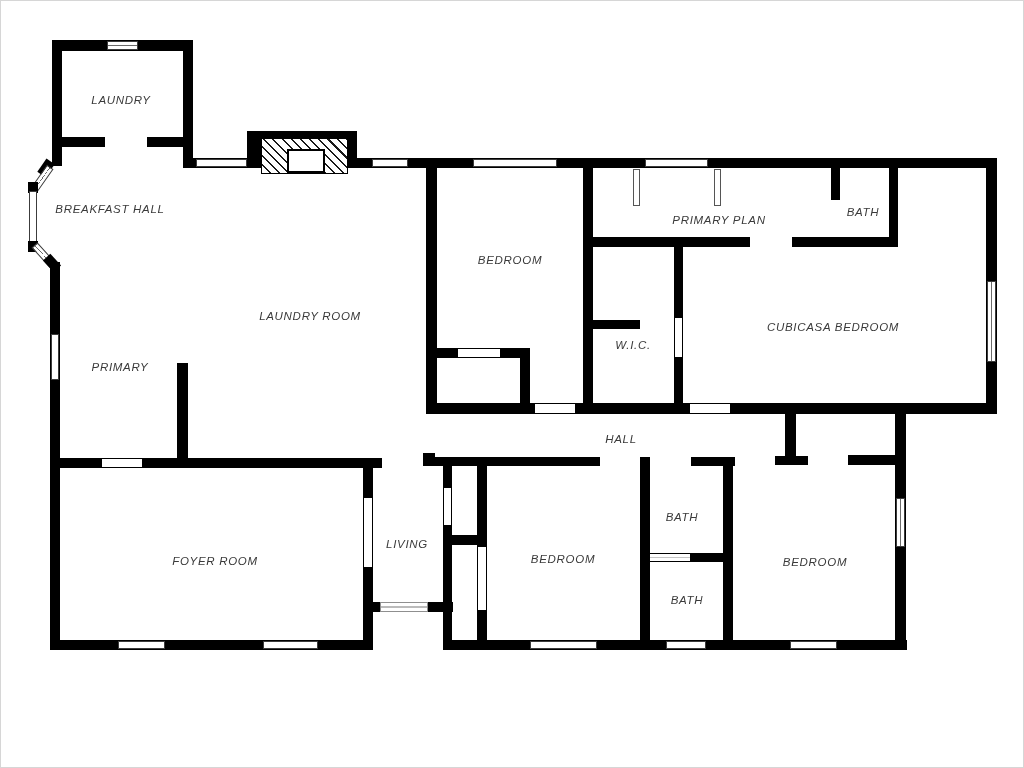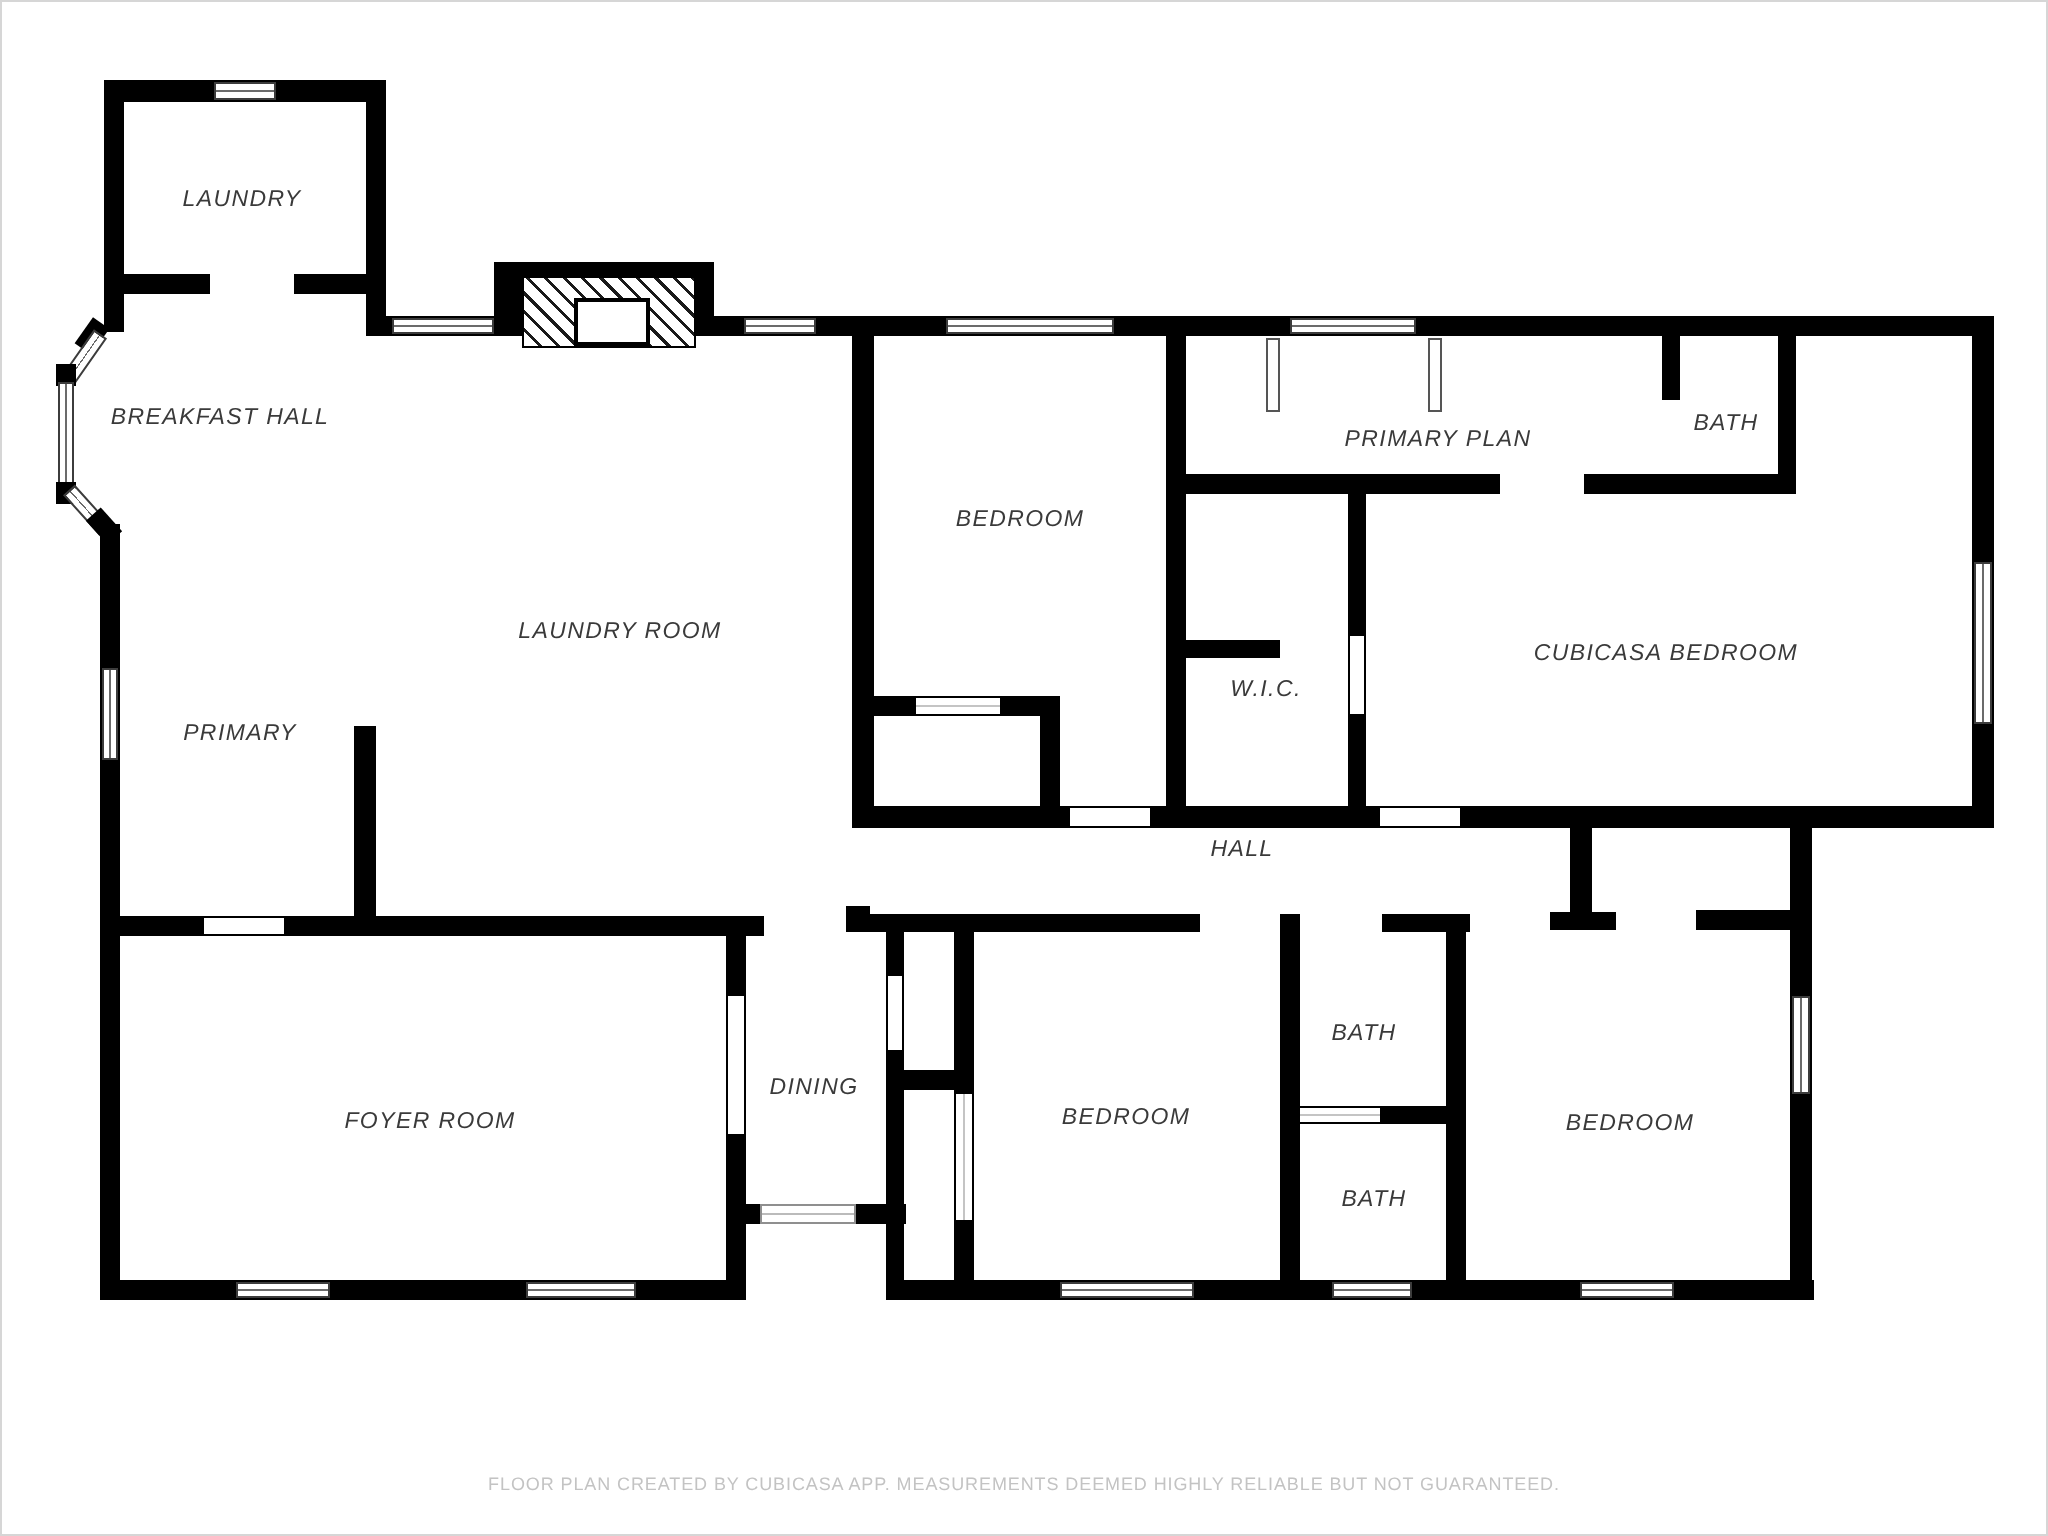--- a/index.html
+++ b/index.html
@@ -154,22 +154,21 @@
 
   <div class="room-label" style="left:121px;top:100px">LAUNDRY</div>
   <div class="room-label" style="left:110px;top:209px">BREAKFAST HALL</div>
   <div class="room-label" style="left:310px;top:316px">LAUNDRY ROOM</div>
   <div class="room-label" style="left:120px;top:367px">PRIMARY</div>
   <div class="room-label" style="left:510px;top:260px">BEDROOM</div>
   <div class="room-label" style="left:719px;top:220px">PRIMARY PLAN</div>
   <div class="room-label" style="left:863px;top:212px">BATH</div>
   <div class="room-label" style="left:833px;top:327px">CUBICASA BEDROOM</div>
   <div class="room-label" style="left:633px;top:345px">W.I.C.</div>
-  <div class="room-label" style="left:621px;top:425px">HALL</div>
+  <div class="room-label" style="left:621px;top:439px">HALL</div>
   <div class="room-label" style="left:215px;top:561px">FOYER ROOM</div>
-  <div class="room-label" style="left:407px;top:544px">DINING</div>
+  <div class="room-label" style="left:407px;top:544px">LIVING</div>
   <div class="room-label" style="left:563px;top:559px">BEDROOM</div>
   <div class="room-label" style="left:682px;top:517px">BATH</div>
   <div class="room-label" style="left:687px;top:600px">BATH</div>
   <div class="room-label" style="left:815px;top:562px">BEDROOM</div>
 
-  <div id="footer-text">FLOOR PLAN CREATED BY CUBICASA APP. MEASUREMENTS DEEMED HIGHLY RELIABLE BUT NOT GUARANTEED.</div>
 </div>
 
 </body></html>

